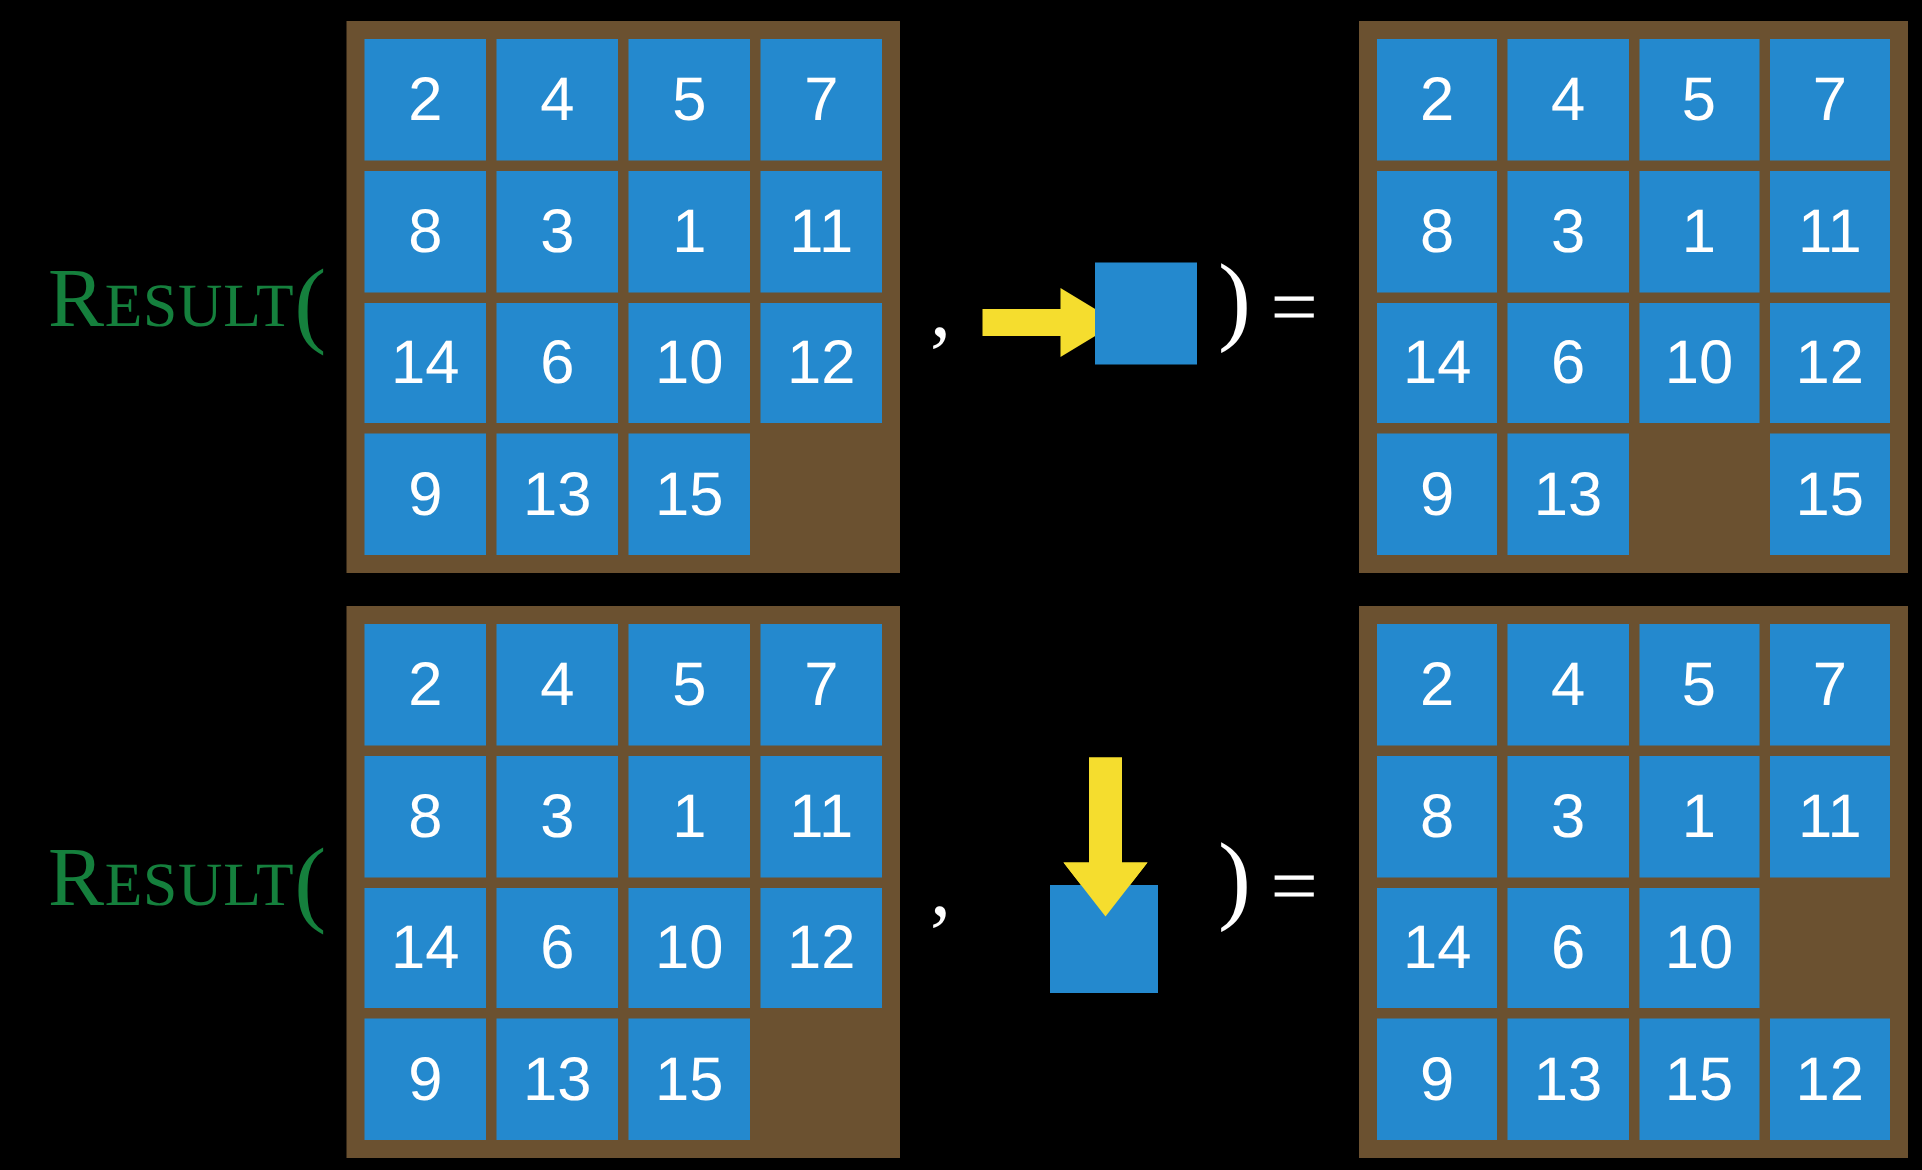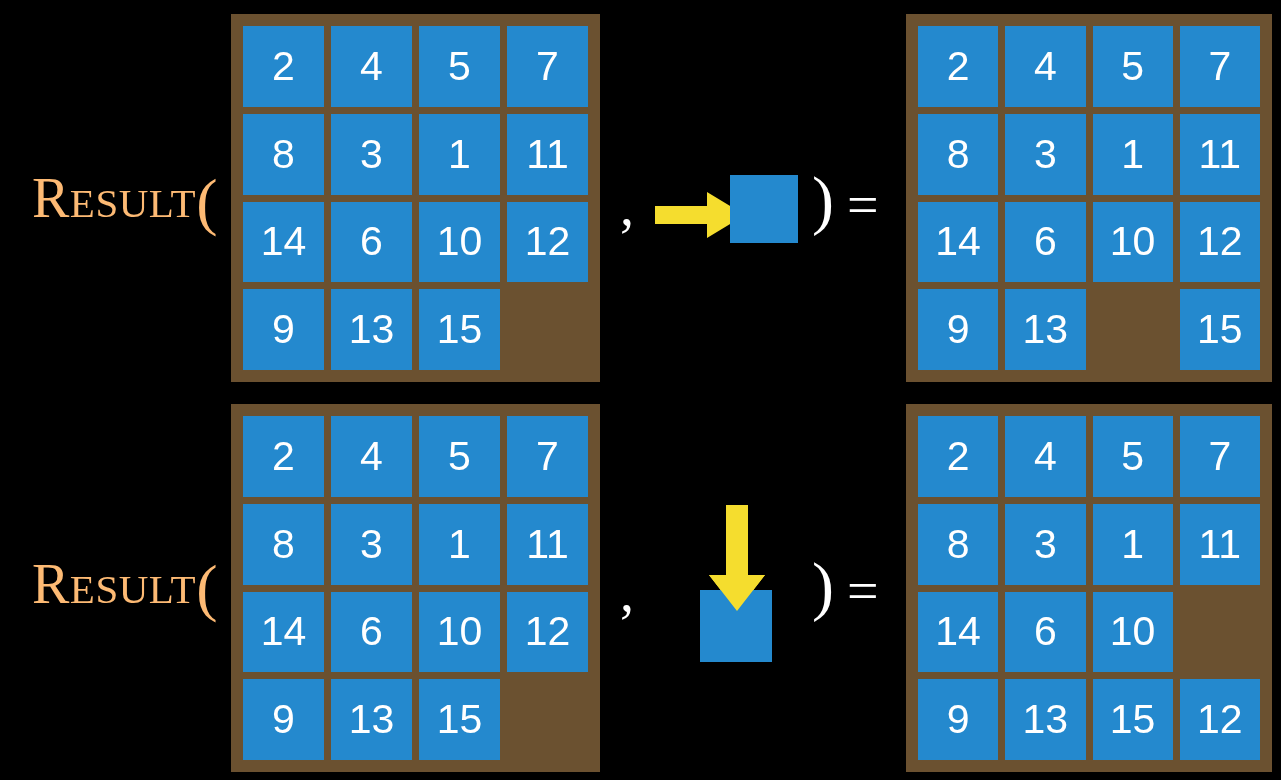--- a/index.html
+++ b/index.html
@@ -21,21 +21,21 @@
     left: 0; top: 0;
     width: 1281px;
     height: 780px;
     background: #000000;
   }
 
   
   .result-label {
     position: absolute;
     font-family: "Liberation Serif", serif;
-    color: #fdba74;
+    color: #15803d;
     white-space: nowrap;
     letter-spacing: 0.5px;
     line-height: 1;
     font-weight: 400;
   }
   .result-label .cap-big {
     font-size: 56px;
   }
   .result-label .cap-small {
     font-size: 41px;

